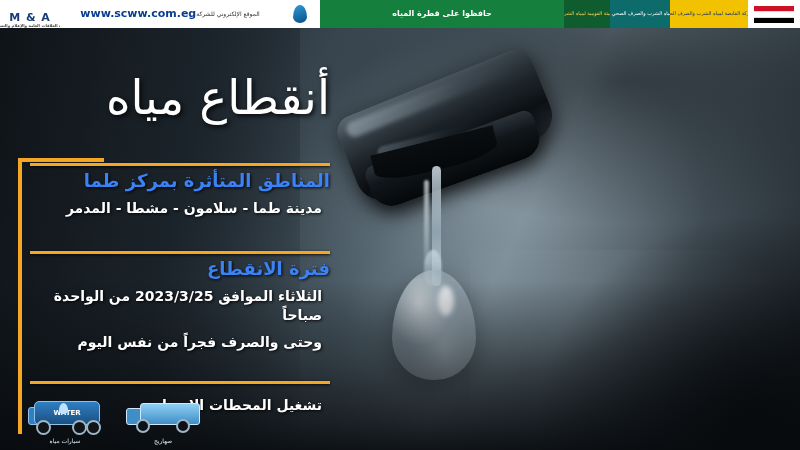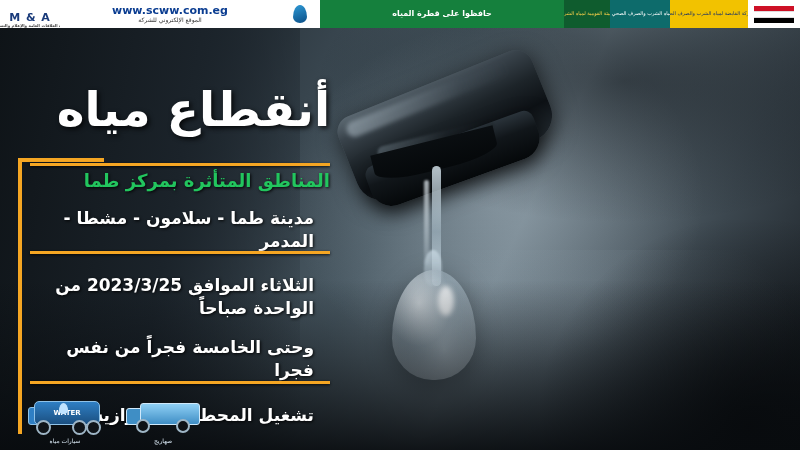--- a/index.html
+++ b/index.html
@@ -194,21 +194,21 @@
   .logo-red {
     width: 82px;
     background: #c1121f;
     color: #fff;
     font-weight: bold;
     font-size: 9px;
   }
   .site-url {
     width: 220px;
     background: #fff;
-    flex-direction: column;
+    flex-direction: row;
     align-items: center;
   }
   .site-url .url {
     color: #0b3d91;
     font-weight: bold;
     font-size: 11px;
   }
   .site-url .cap {
     color: #333;
     font-size: 6px;
@@ -262,49 +262,49 @@
   .flag-black { background: #000000; }
 
   
   .rtl {
     direction: rtl;
     unicode-bidi: embed;
     text-align: right;
   }
   .headline {
     position: absolute;
-    right: 470px; top: 82px;
+    right: 470px; top: 70px;
     width: 300px;
     font-family: "DejaVu Sans", sans-serif;
     font-size: 47px;
-    font-weight: bold;
+    font-weight: normal;
     color: #ffffff;
     text-shadow: 2px 2px 5px rgba(0,0,0,0.85);
     letter-spacing: 0px;
   }
 
   .sec {
     position: absolute;
     right: 470px;
     width: 312px;
   }
   .sec-title {
-    color: #22c55e;
+    color: #3b82f6;
     font-weight: bold;
     font-size: 18px;
     text-shadow: 1px 1px 3px rgba(0,0,0,0.9);
     margin: 0 0 3px 16px;
   }
   .sec-body {
     color: #ffffff;
     font-weight: bold;
-    font-size: 17px;
+    font-size: 14px;
     line-height: 1.35;
     text-shadow: 1px 1px 3px rgba(0,0,0,0.9);
-    margin: 16px;
+    margin: 8px;
   }
   .sec-areas { top: 170px; }
   .sec-period { top: 258px; }
   .sec-alt { top: 388px; }
 
   .rule {
     position: absolute;
     height: 3px;
     background: #f5a623;
     box-shadow: 0 1px 3px rgba(0,0,0,0.8);
@@ -471,22 +471,23 @@
   <div class="headline rtl">أنقطاع مياه</div>
 
   <div class="rule rule-1"></div>
   <div class="sec sec-areas rtl">
     <p class="sec-title">المناطق المتأثرة بمركز طما</p>
     <p class="sec-body">مدينة طما - سلامون - مشطا - المدمر</p>
   </div>
 
   <div class="rule rule-2"></div>
   <div class="sec sec-period rtl">
+    <p class="sec-title">فترة الانقطاع</p>
     <p class="sec-body">الثلاثاء الموافق 2023/3/25 من الواحدة صباحاً</p>
-    <p class="sec-body">وحتى الخامسة فجراً من نفس فجرا</p>
+    <p class="sec-body">وحتى والصرف فجراً من نفس اليوم</p>
   </div>
 
   <div class="rule rule-3"></div>
   <div class="sec sec-alt rtl">
     <p class="sec-body">تشغيل المحطات الارتوازية</p>
   </div>
 
   <div class="icons">
     <div class="icon-box">
       <div class="tanker">

